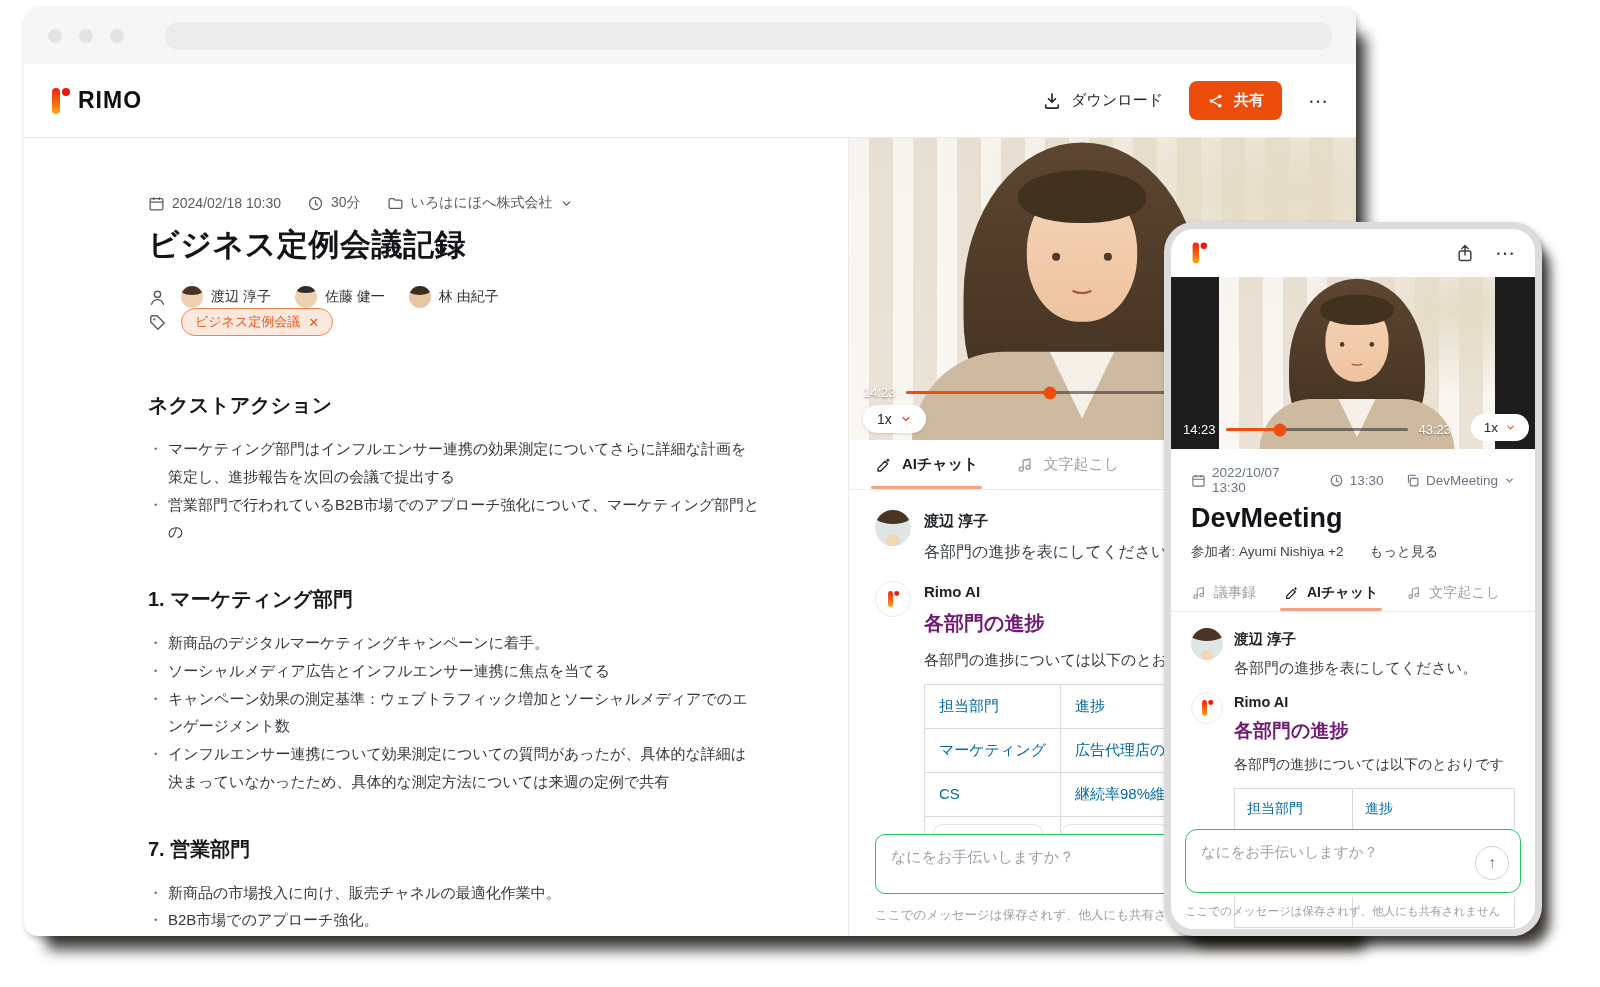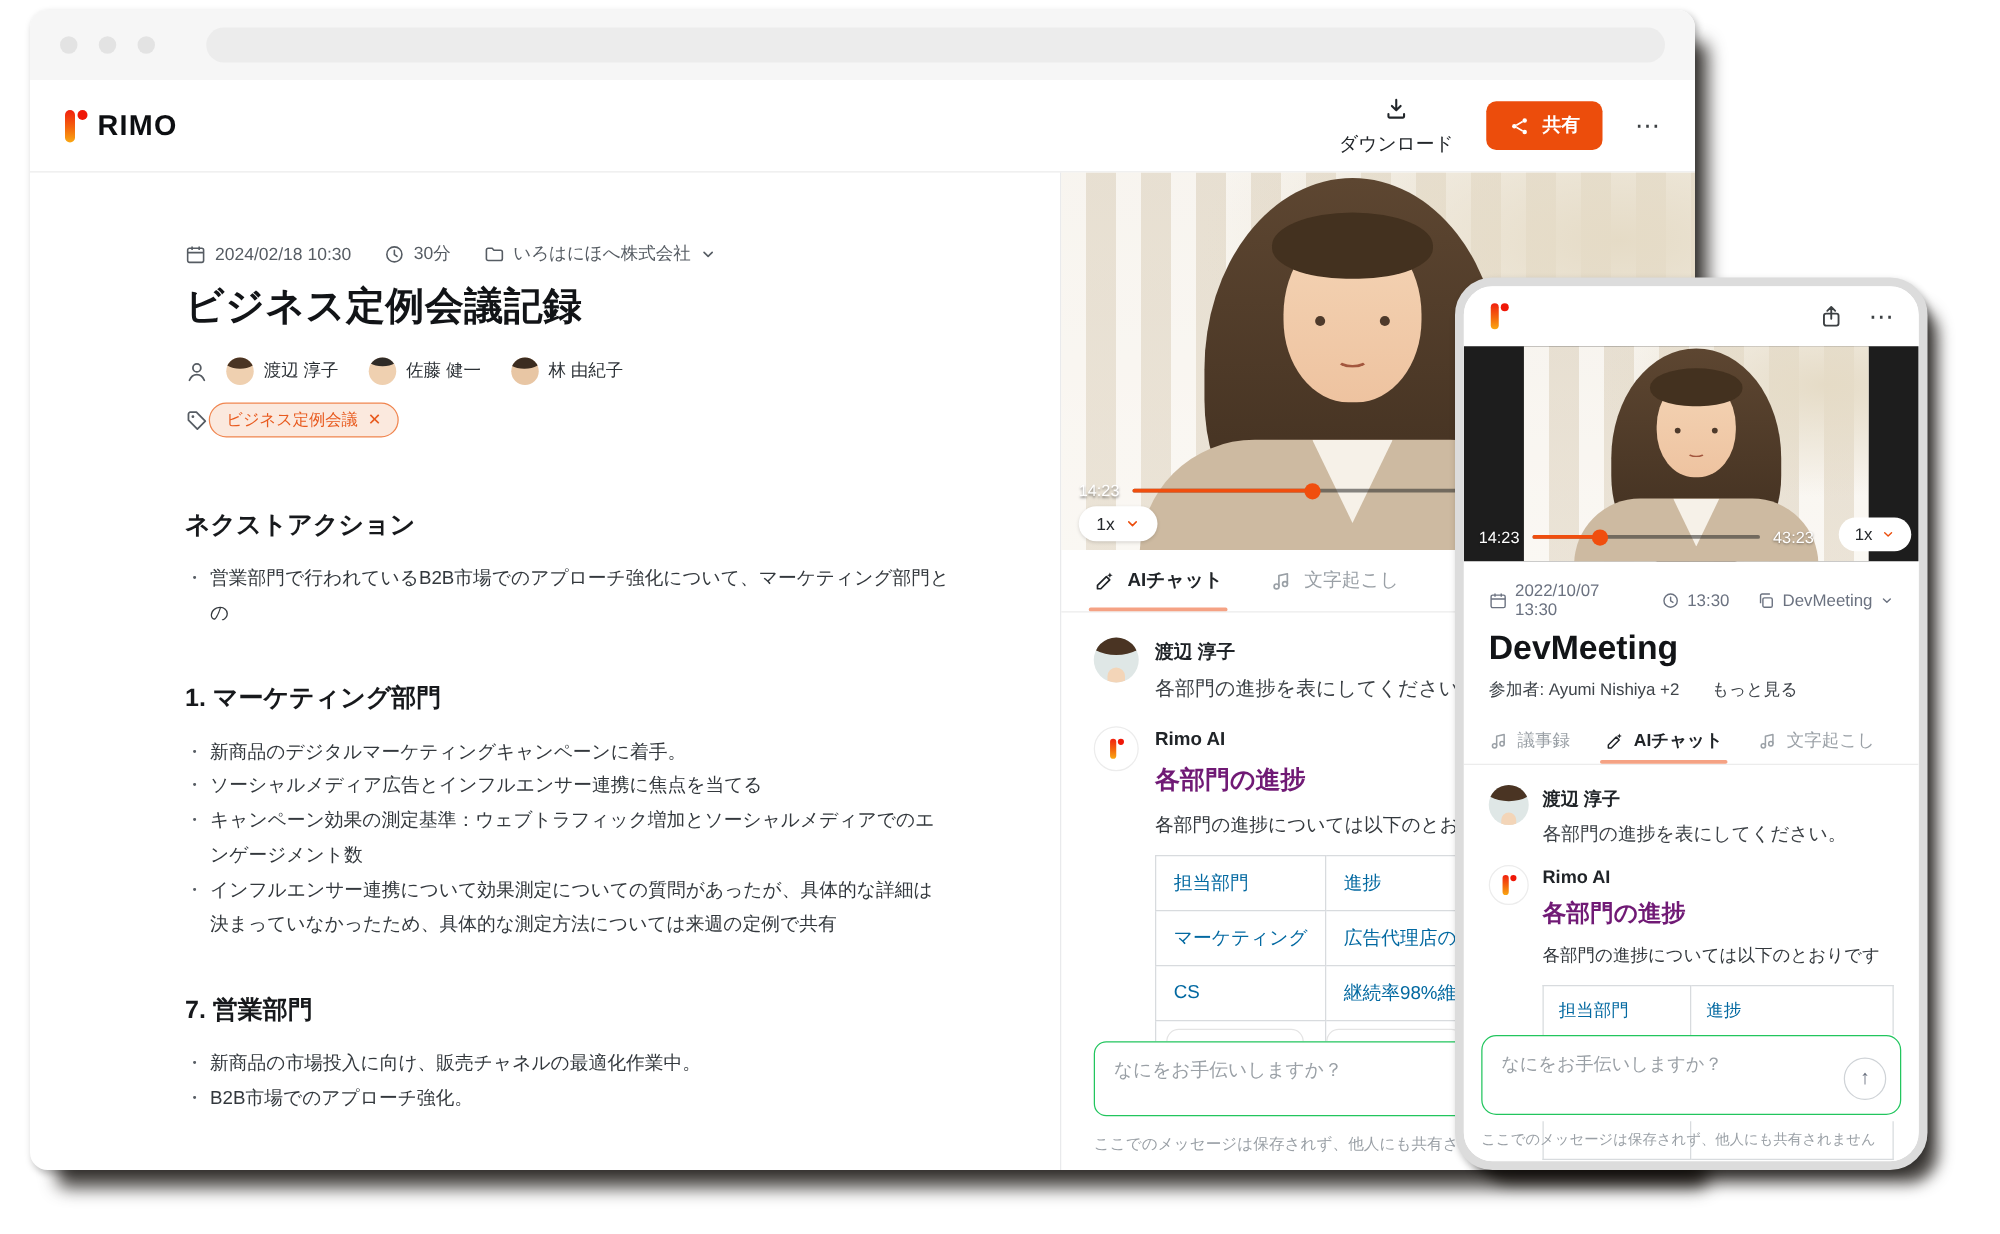--- a/index.html
+++ b/index.html
@@ -16,42 +16,42 @@
 
   .appbar { height:74px; background:#fff; border-bottom:1px solid #ececec; display:flex; align-items:center; padding:0 26px; }
   .brand { display:flex; align-items:center; gap:8px; }
   .mark { position:relative; width:20px; height:30px; display:inline-block; }
   .mark .bar { position:absolute; left:2px; top:2px; width:8px; height:26px; border-radius:5px;
     background:linear-gradient(180deg,#f1200f 0%,#f4660d 55%,#f9a813 100%); }
   .mark .dot { position:absolute; left:12px; top:2px; width:8px; height:8px; border-radius:50%; background:#ef1707; }
   .mark.small { transform:scale(.8); }
   .wordmark { font-size:23px; font-weight:800; letter-spacing:1px; color:#0d0f12; }
   .appbar-right { margin-left:auto; display:flex; align-items:center; gap:26px; }
-  .dl-btn { display:flex; align-items:center; gap:9px; font-size:15px; color:#22262a; cursor:pointer;flex-direction:column; }
+  .dl-btn { display:flex; align-items:center; gap:9px; font-size:15px; color:#22262a; cursor:pointer; }
   .share-btn { display:flex; align-items:center; gap:9px; background:#EC4D0C; color:#fff; font-size:15px; font-weight:600;
     border:none; border-radius:8px; padding:10px 18px; cursor:pointer; }
   .more-btn { font-size:20px; color:#3c4043; letter-spacing:2px; background:none; border:none; cursor:pointer; }
 
   .main { display:flex; height:798px; }
   .doc { flex:1; min-width:0; padding:56px 88px 0 124px; overflow:hidden; }
   .meta-row { display:flex; align-items:center; gap:8px; color:#565c63; font-size:14px; }
   .meta-row .grp { display:flex; align-items:center; gap:7px; }
   .meta-row .sp { width:10px; }
   .icn { width:17px; height:17px; flex:0 0 auto; color:#565c63; }
   .icn svg { width:100%; height:100%; display:block; }
   .doc-title { margin-top:12px; font-size:31px; font-weight:800; color:#121417; letter-spacing:.5px; }
   .people-row { margin-top:20px; display:flex; align-items:center; gap:14px; font-size:14px; color:#2c3136; }
   .pair { display:flex; align-items:center; gap:8px; margin-right:10px; }
   .avatar { position:relative; width:22px; height:22px; border-radius:50%; overflow:hidden; background:#efd0b0; flex:0 0 auto; }
   .avatar::before { content:""; position:absolute; left:-15%; right:-15%; top:-35%; height:75%; border-radius:50%; background:#4a3423; }
   .avatar.man::before { background:#2f2b27; top:-42%; }
   .avatar.f2 { background:#e8c6a4; } .avatar.f2::before { background:#3b2c20; }
   .avatar.big { width:36px; height:36px; background:#dfe7e6; }
   .avatar.big::after { content:""; position:absolute; left:30%; right:30%; bottom:-8%; height:40%; border-radius:50% 50% 0 0; background:#f3d5b8; }
-  .tag-row { margin-top:14px; display:flex; align-items:center; gap:0; }
+  .tag-row { display:flex; align-items:center; gap:14px; }
   .tag-pill { display:flex; align-items:center; gap:8px; font-size:13px; color:#E85A1E; background:#FBE9DE;
     border:1px solid #F0854F; border-radius:999px; padding:4px 13px; cursor:pointer; }
   .tag-x { font-weight:700; }
 
   .sec-h { font-size:20px; font-weight:800; color:#17191c; }
   .sec-h.first { margin-top:56px; }
   .sec-h.nxt { margin-top:40px; }
   ul.blts { list-style:none; margin-top:16px; }
   ul.blts li { position:relative; padding-left:20px; font-size:15px; line-height:1.85; color:#33383d; }
   ul.blts li::before { content:"・"; position:absolute; left:0; color:#565c63; }
@@ -319,20 +319,21 @@
               </svg>
             </span>
           <span class="tag-pill">
             <span>ビジネス定例会議</span>
             <span class="tag-x">✕</span>
           </span>
         </div>
 
         <h2 class="sec-h first">ネクストアクション</h2>
         <ul class="blts">
+          <li>マーケティング部門はインフルエンサー連携の効果測定についてさらに詳細な計画を策定し、進捗報告を次回の会議で提出する</li>
           <li>営業部門で行われているB2B市場でのアプローチ強化について、マーケティング部門との</li>
         </ul>
 
         <h2 class="sec-h nxt">1. マーケティング部門</h2>
         <ul class="blts">
           <li>新商品のデジタルマーケティングキャンペーンに着手。</li>
           <li>ソーシャルメディア広告とインフルエンサー連携に焦点を当てる</li>
           <li>キャンペーン効果の測定基準：ウェブトラフィック増加とソーシャルメディアでのエンゲージメント数</li>
           <li>インフルエンサー連携について効果測定についての質問があったが、具体的な詳細は決まっていなかったため、具体的な測定方法については来週の定例で共有</li>
         </ul>

